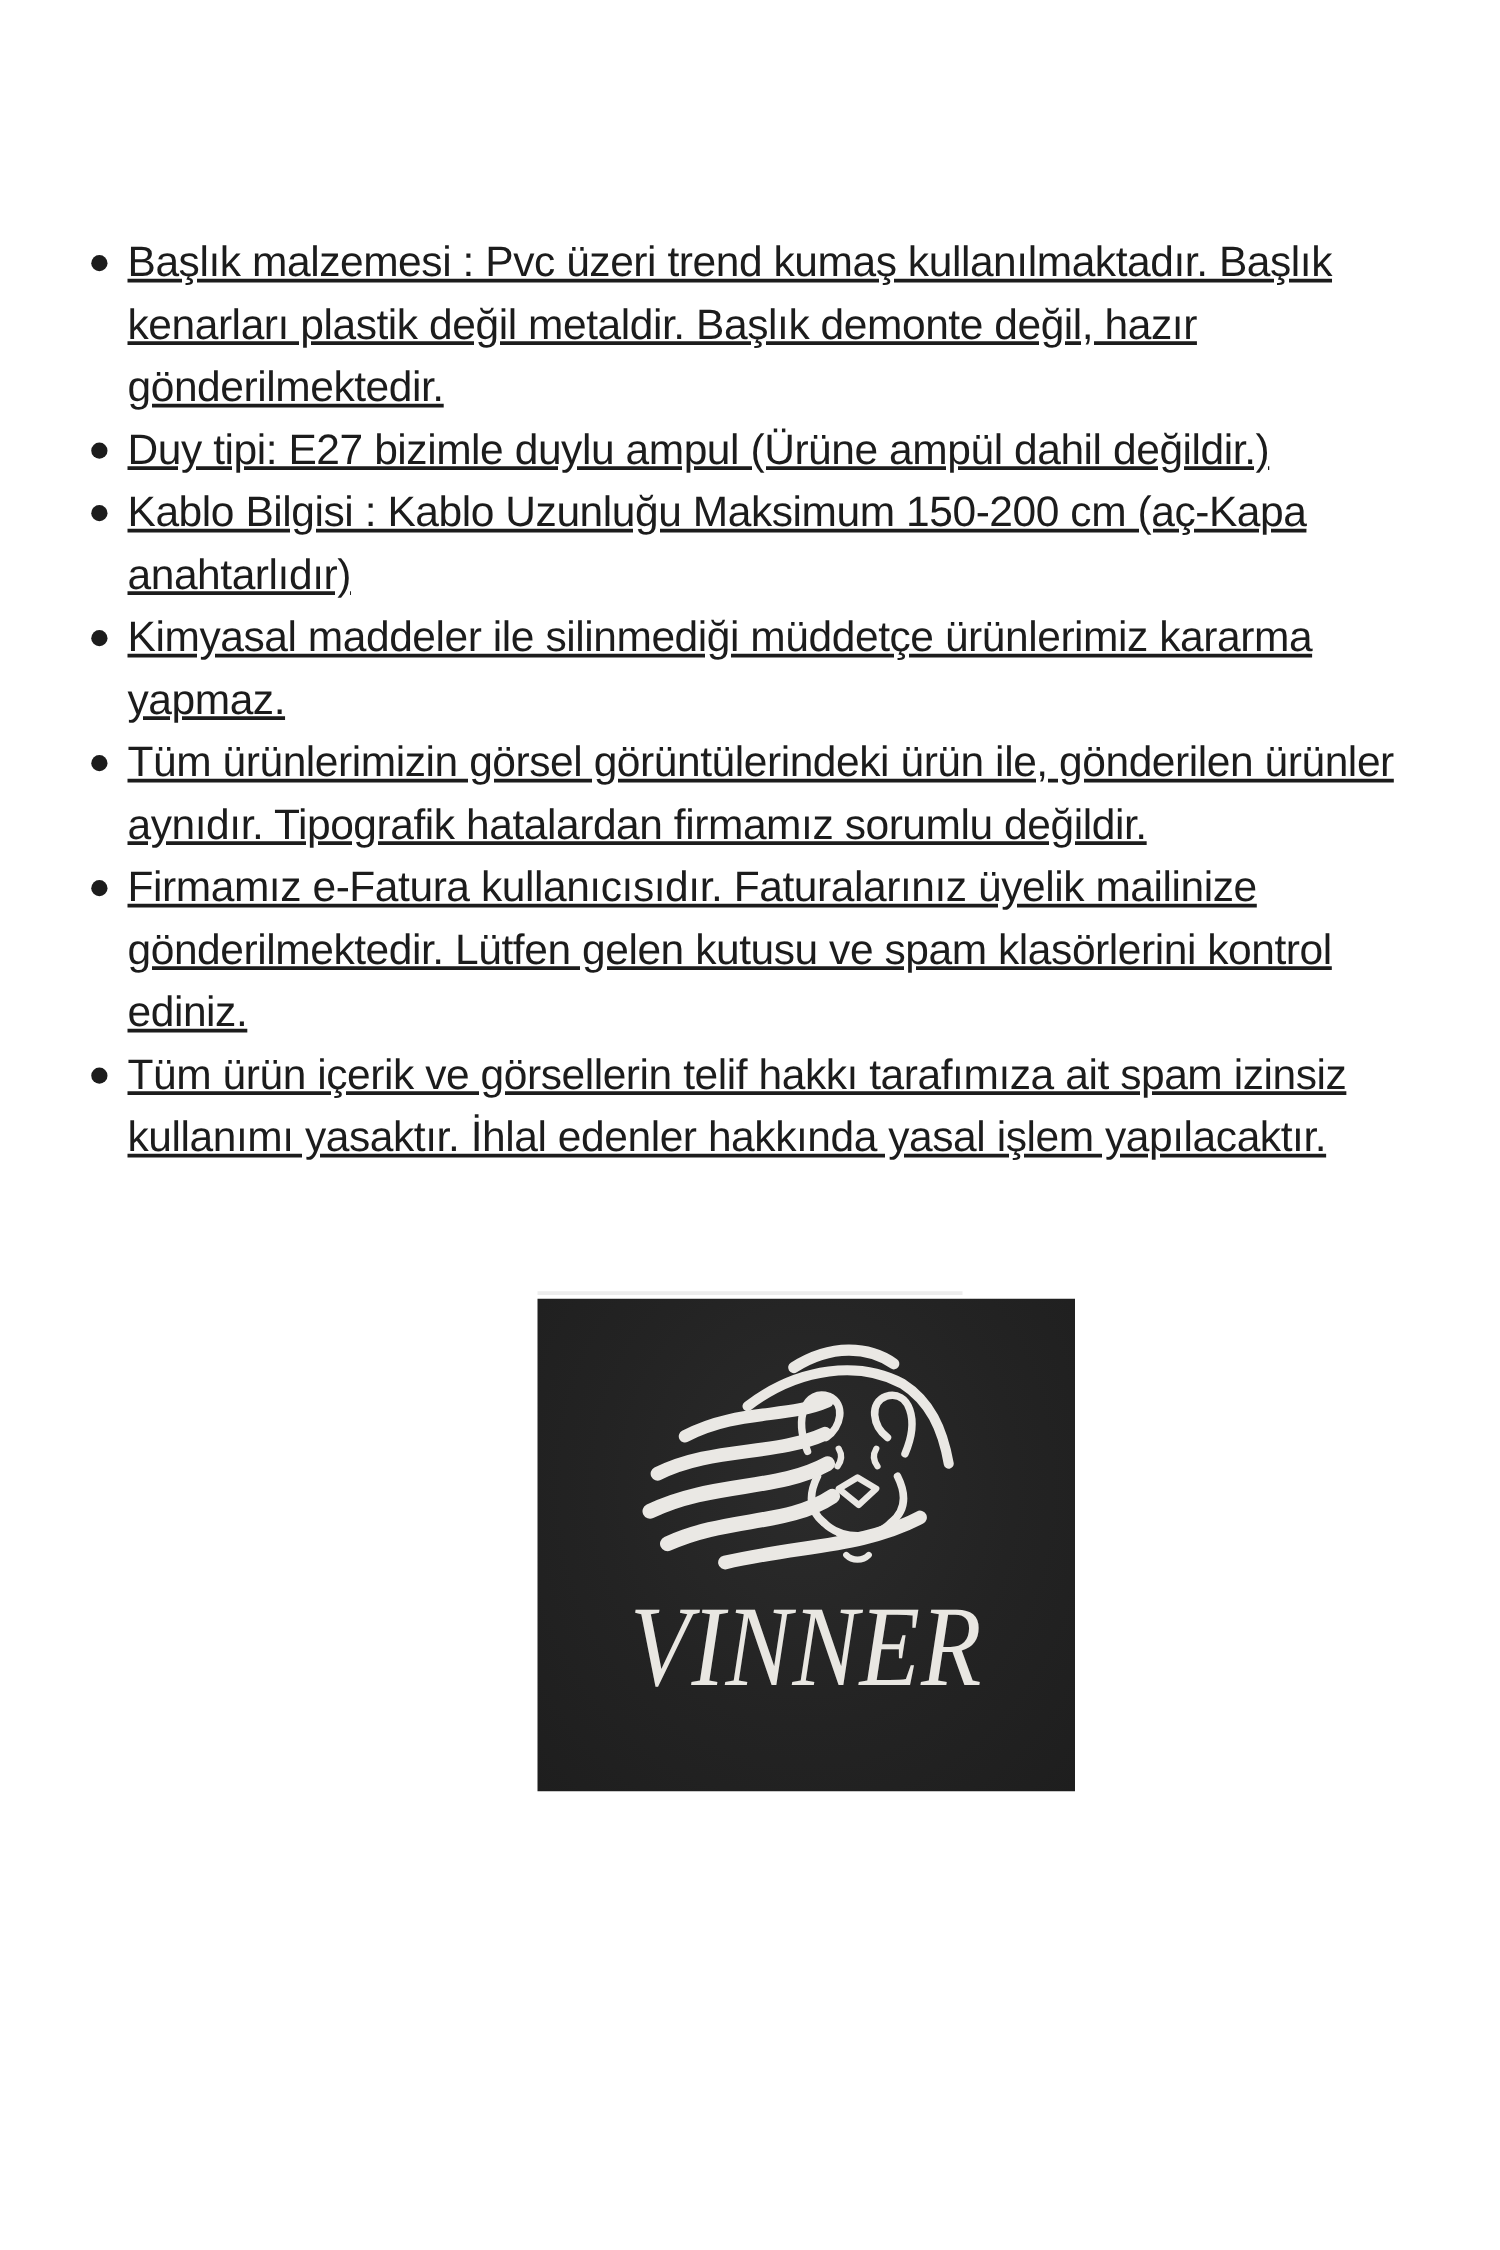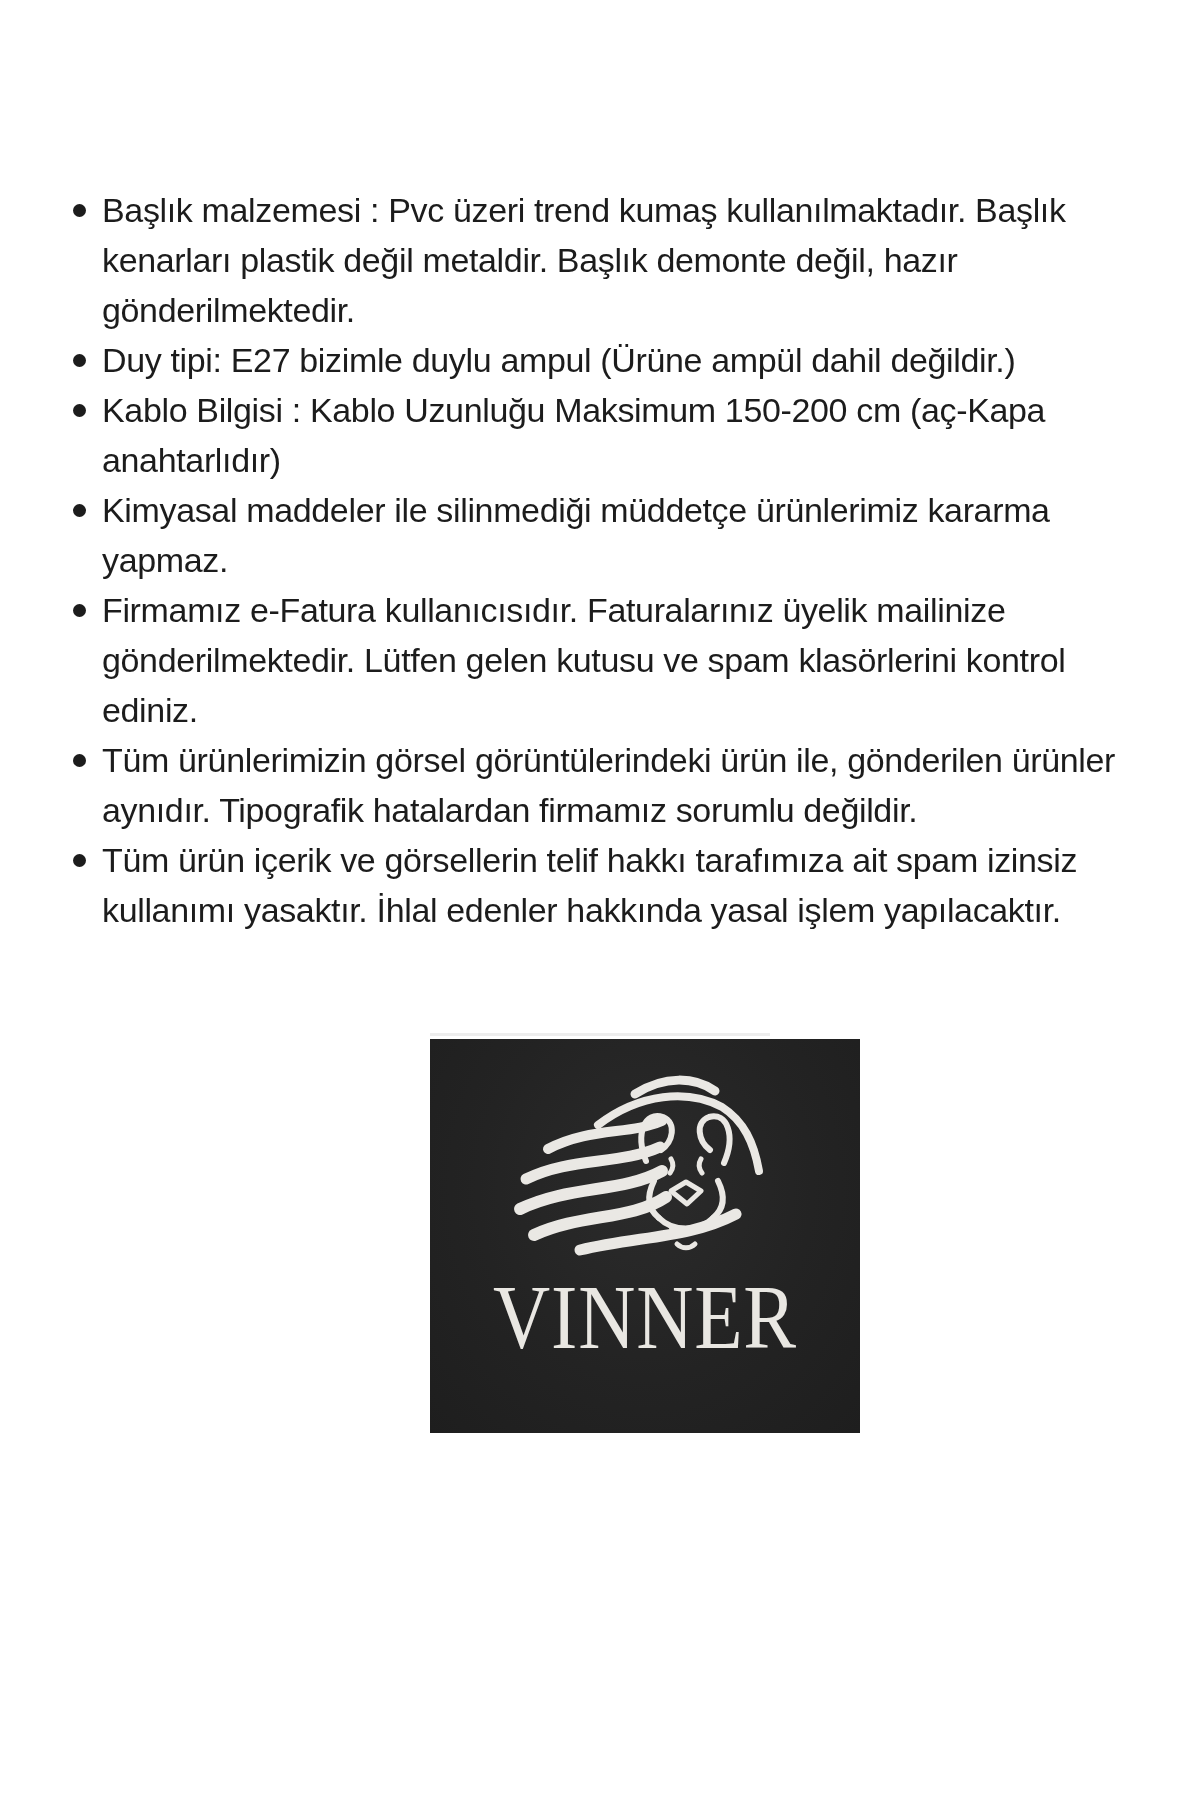--- a/index.html
+++ b/index.html
@@ -19,34 +19,36 @@
     padding: 0;
     max-width: 1066px;
   }
   ul.desc-list li {
     position: relative;
     padding-left: 34px;
     font-size: 34px;
     line-height: 50px;
     color: #1c1c1c;
     letter-spacing: -0.35px;
+    text-decoration: underline;
   }
   ul.desc-list li::before {
     content: "";
     position: absolute;
     left: 5px;
     top: 19px;
     width: 13px;
     height: 13px;
     border-radius: 50%;
     background: #1c1c1c;
   }
   .logo-wrap {
     width: 340px;
     margin: 98px auto 0 auto;
+    font-style: italic;
   }
   .logo-topline {
     height: 3px;
     background: #ededed;
     margin-bottom: 3px;
   }
   .logo-box {
     position: relative;
     width: 430px;
     height: 394px;
@@ -75,22 +77,22 @@
 </style>
 </head>
 <body>
 
 <div class="desc-section">
   <ul class="desc-list">
     <li>Başlık malzemesi : Pvc üzeri trend kumaş kullanılmaktadır. Başlık kenarları plastik değil metaldir. Başlık demonte değil, hazır gönderilmektedir.</li>
     <li>Duy tipi: E27 bizimle duylu ampul (Ürüne ampül dahil değildir.)</li>
     <li>Kablo Bilgisi : Kablo Uzunluğu Maksimum 150-200 cm (aç-Kapa anahtarlıdır)</li>
     <li>Kimyasal maddeler ile silinmediği müddetçe ürünlerimiz kararma yapmaz.</li>
+    <li>Tüm ürünlerimizin görsel görüntülerindeki ürün ile, gönderilen ürünler aynıdır. Tipografik hatalardan firmamız sorumlu değildir.</li>
     <li>Firmamız e-Fatura kullanıcısıdır. Faturalarınız üyelik mailinize gönderilmektedir. Lütfen gelen kutusu ve spam klasörlerini kontrol ediniz.</li>
-    <li>Tüm ürünlerimizin görsel görüntülerindeki ürün ile, gönderilen ürünler aynıdır. Tipografik hatalardan firmamız sorumlu değildir.</li>
     <li>Tüm ürün içerik ve görsellerin telif hakkı tarafımıza ait spam izinsiz kullanımı yasaktır. İhlal edenler hakkında yasal işlem yapılacaktır.</li>
   </ul>
 </div>
 
 <div class="logo-wrap">
   <div class="logo-topline"></div>
   <div class="logo-box">
     <svg class="lion-svg" width="430" height="230" viewBox="0 0 430 230" aria-hidden="true">
       <g stroke="#eae8e4" fill="none" stroke-linecap="round" stroke-linejoin="round">
 

